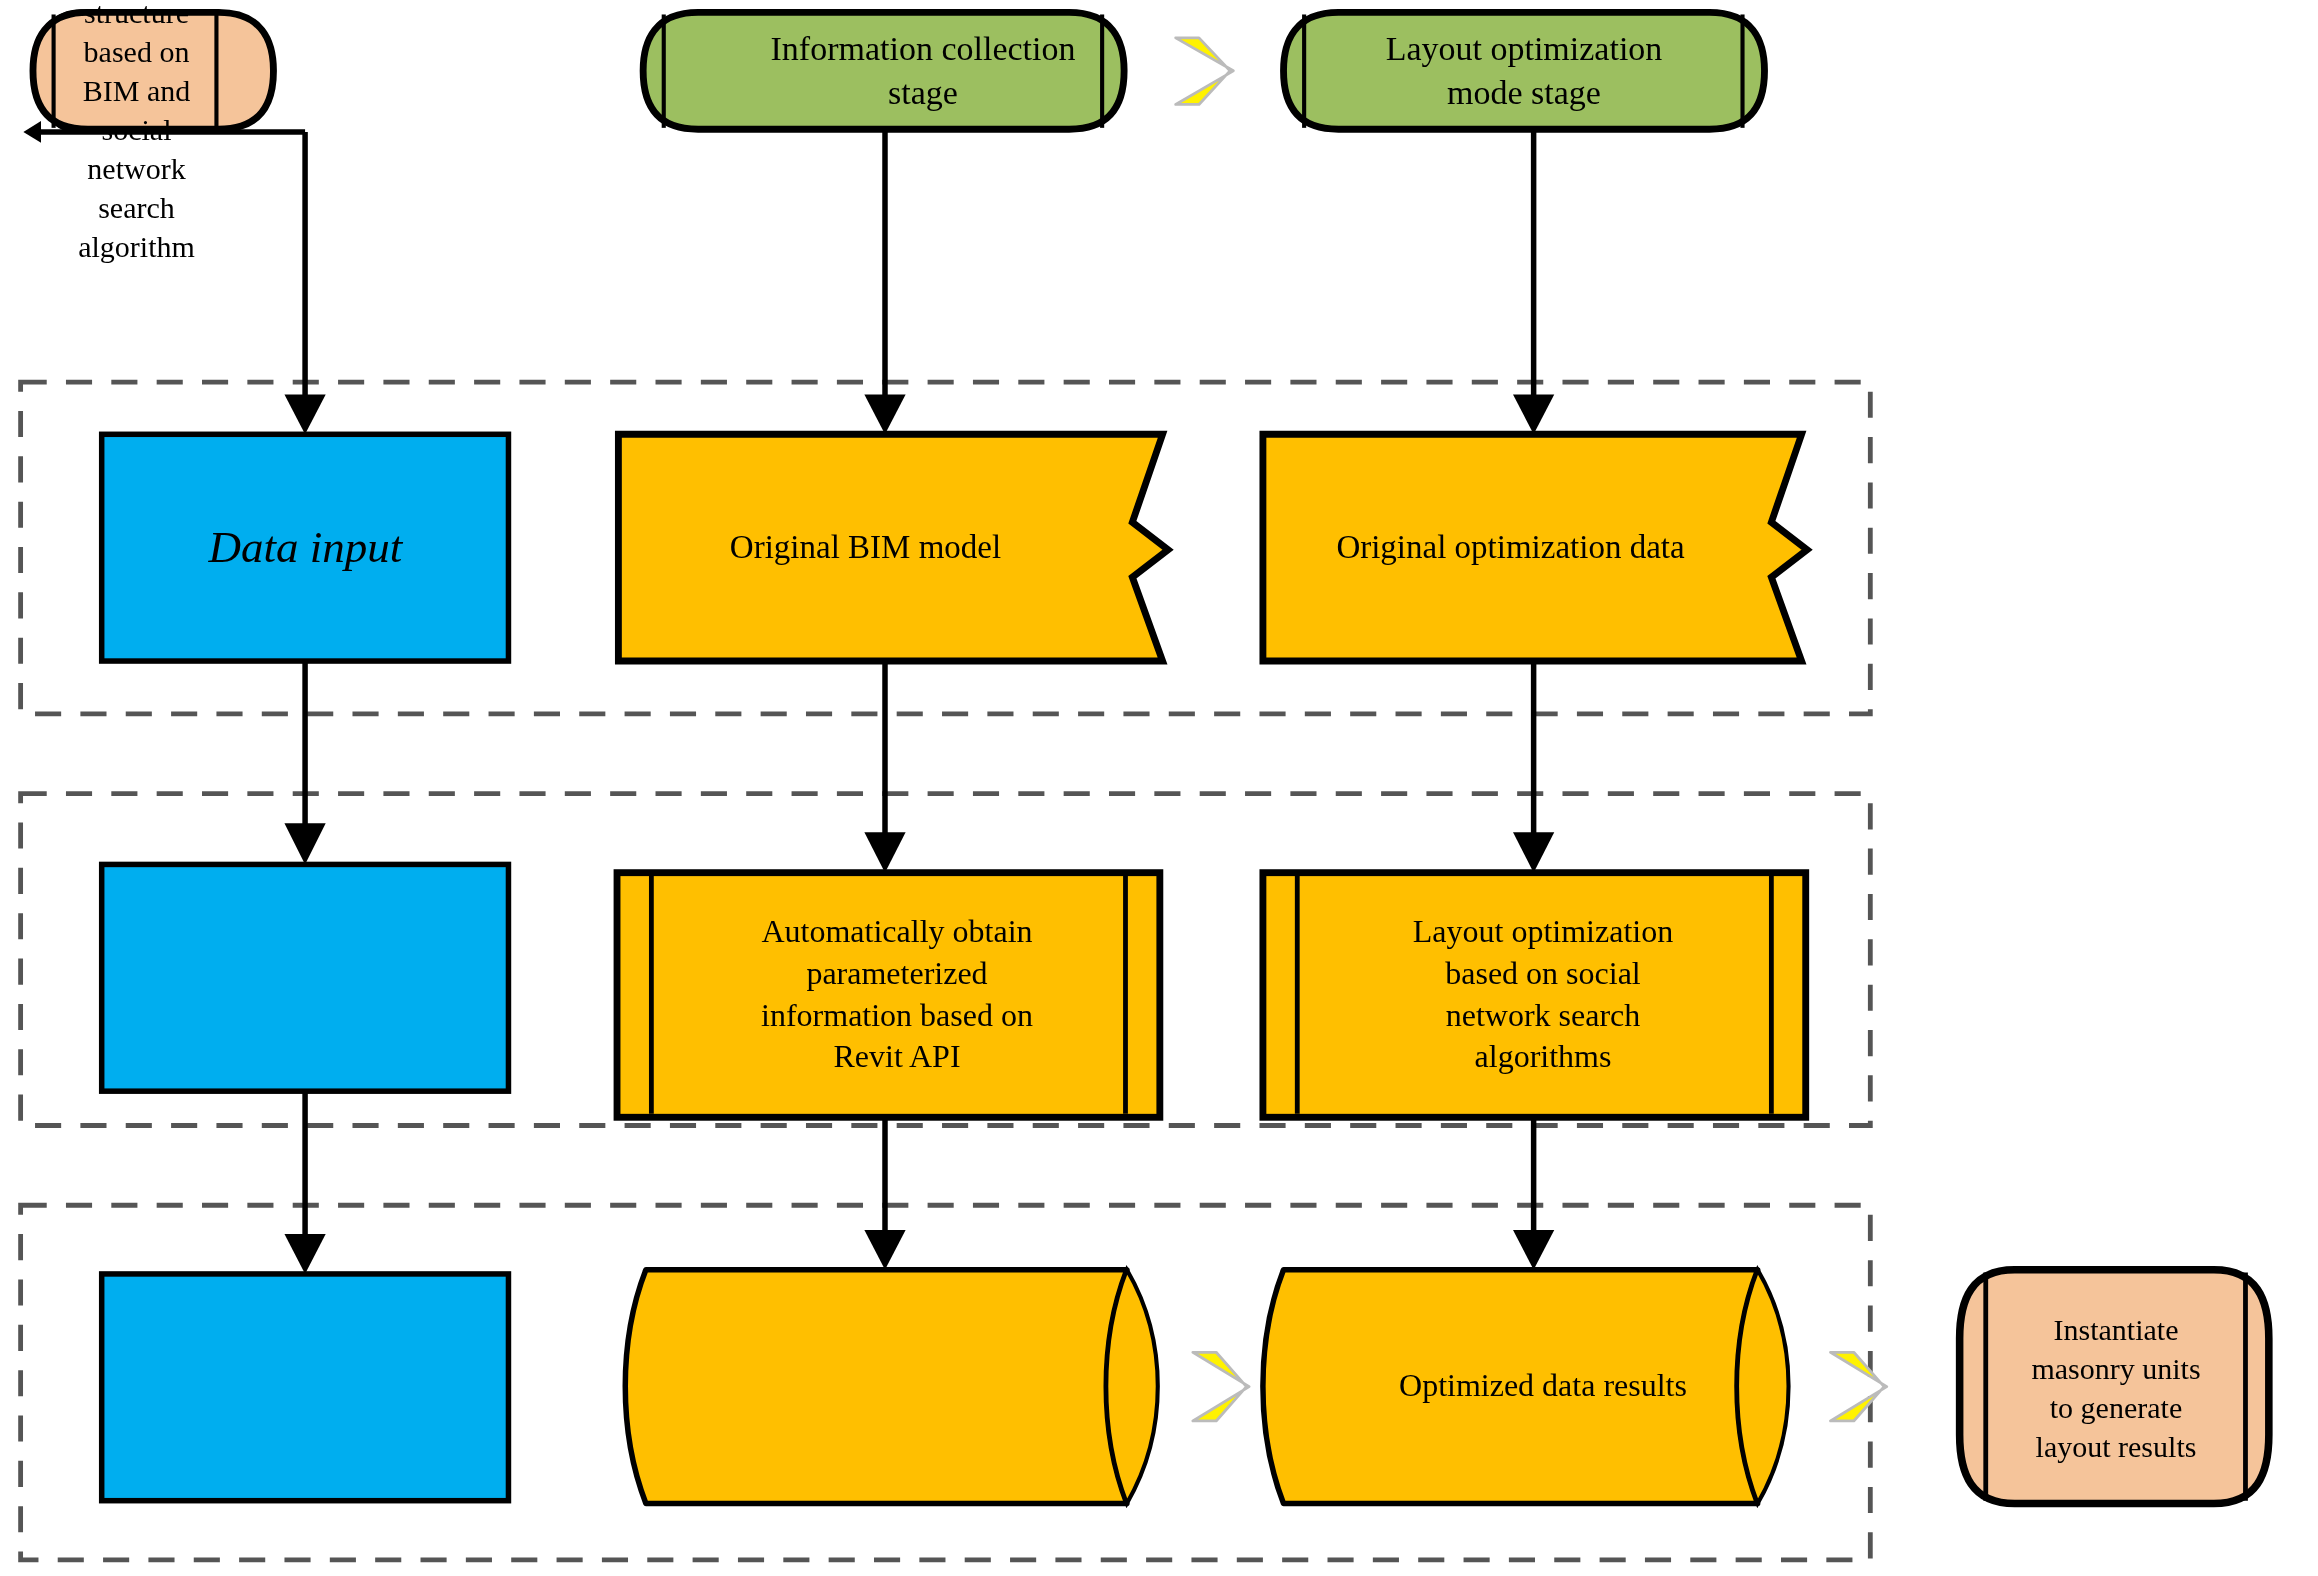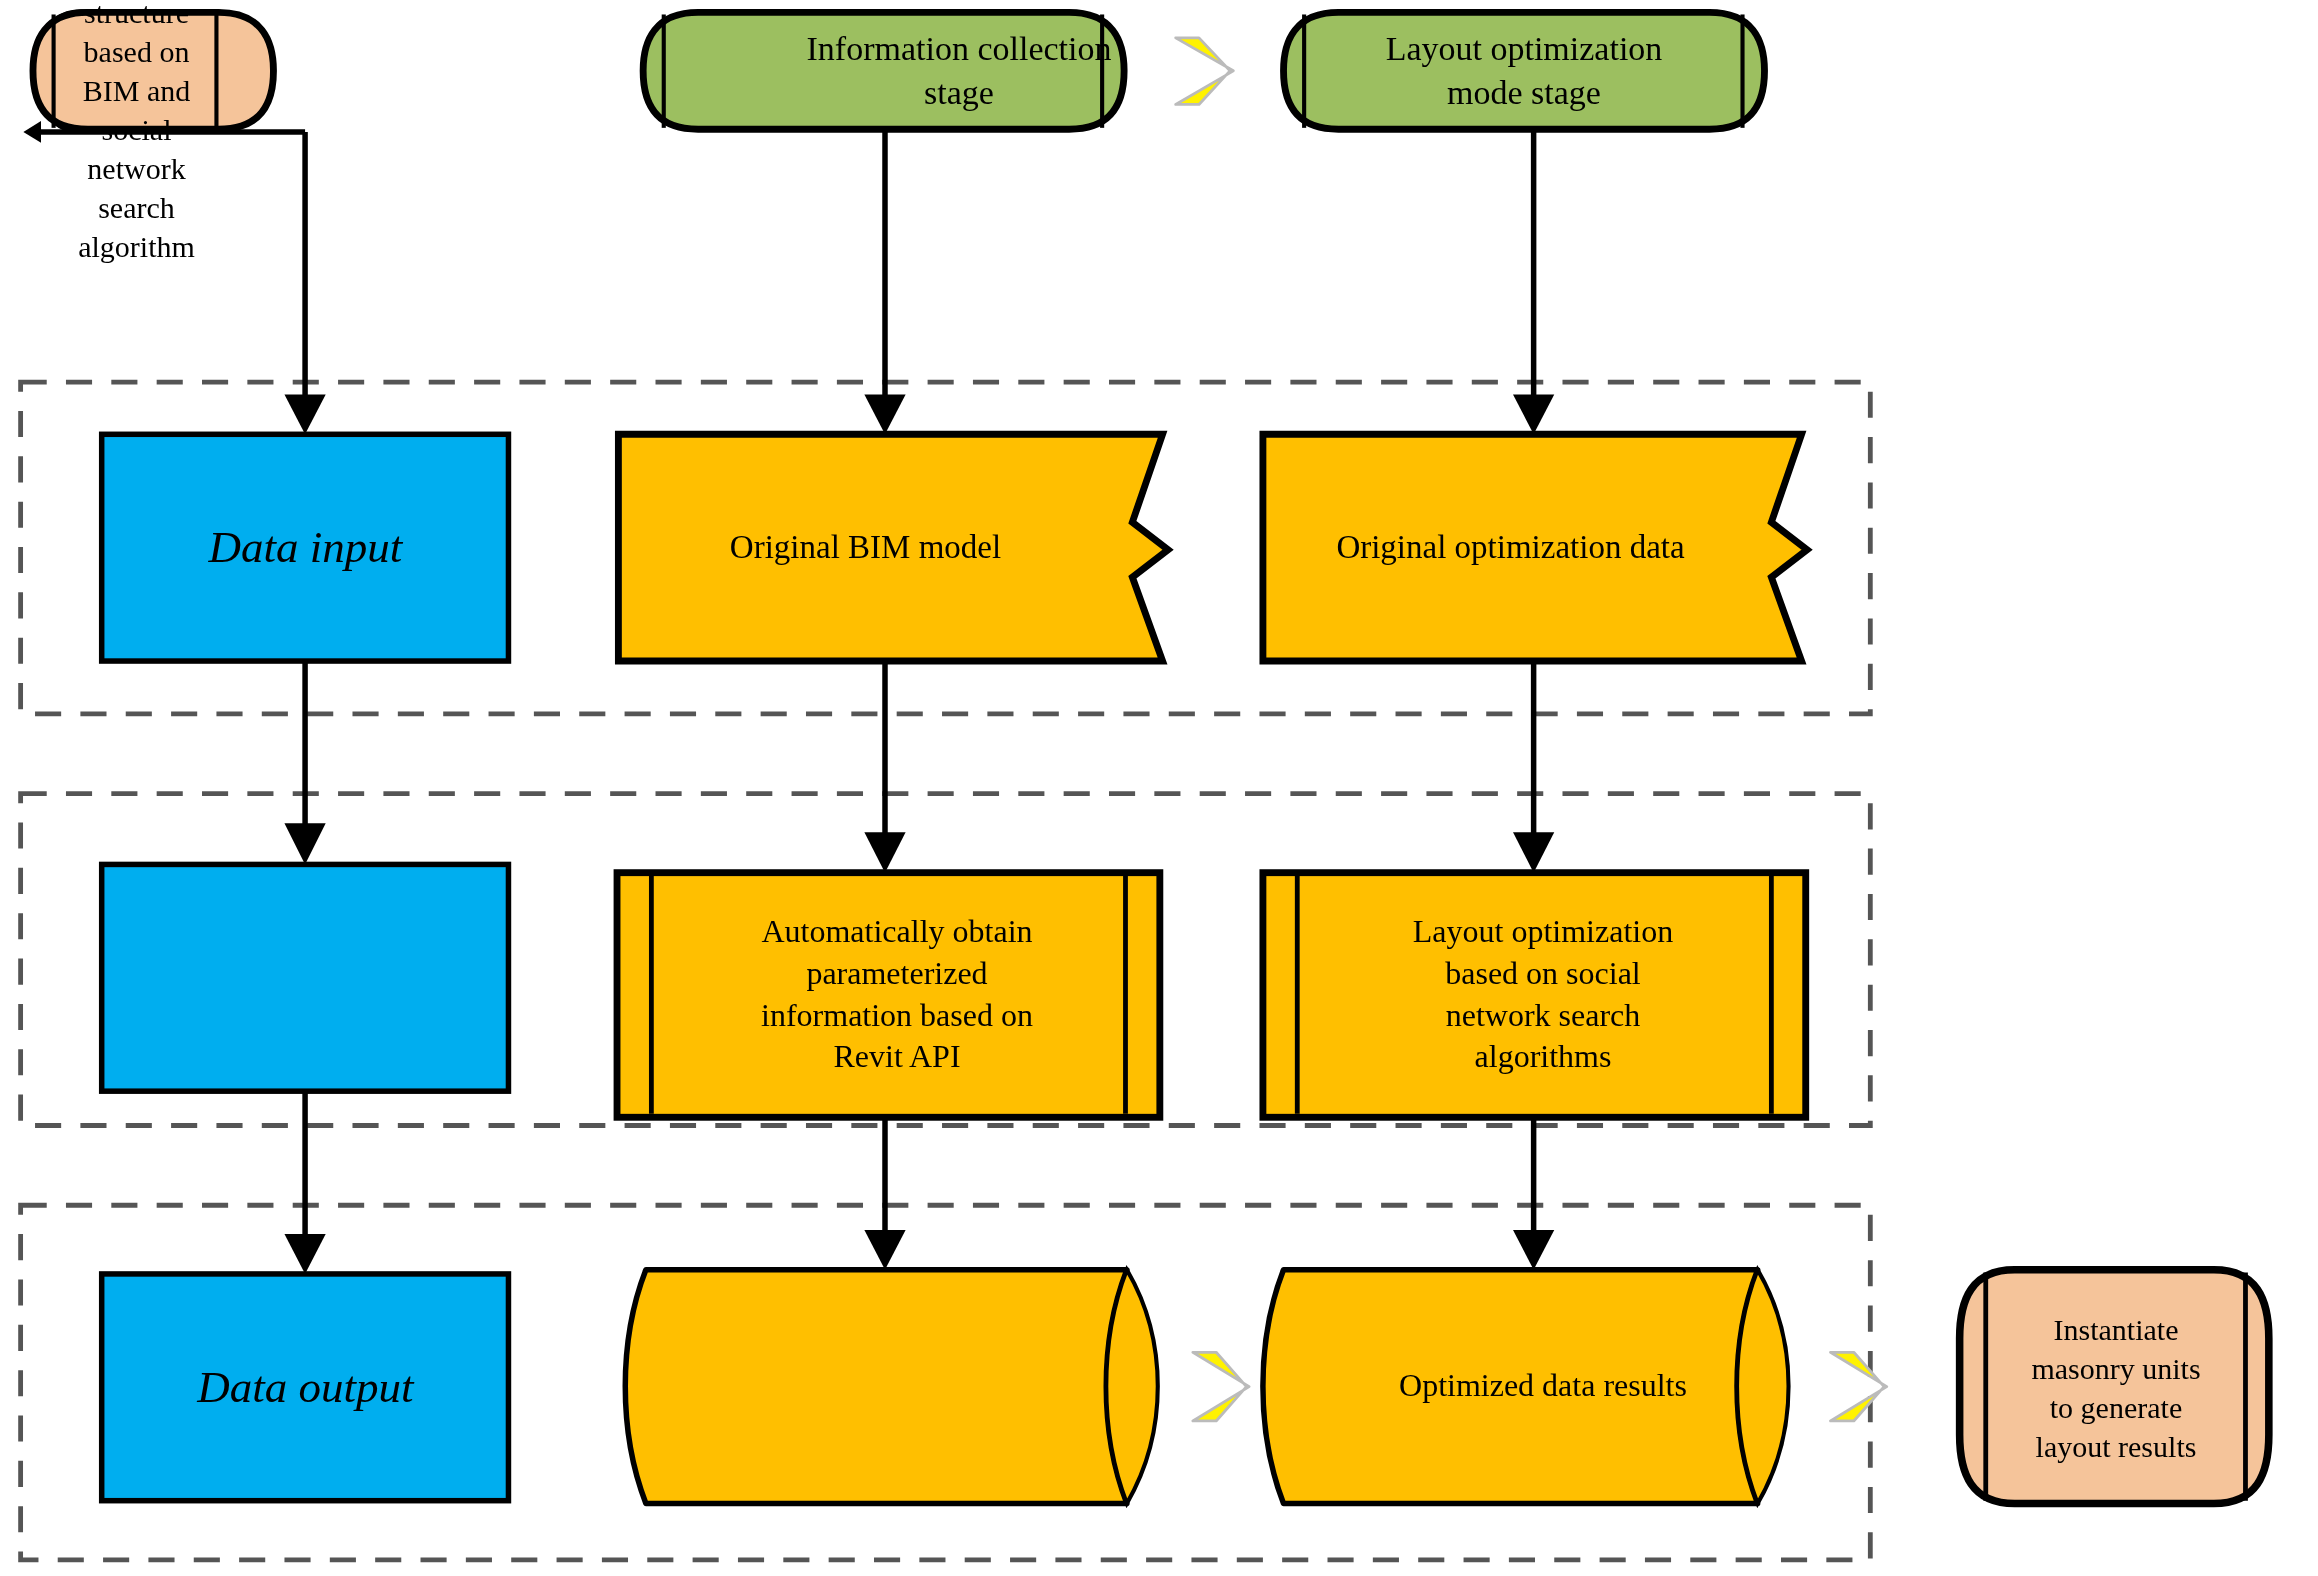--- a/index.html
+++ b/index.html
@@ -222,21 +222,21 @@
     <path d="M 2232,1626 L 2232,1804" stroke="#000000" stroke-width="8" fill="none"></path>
     <path d="M 2202,1790 L 2262,1790 L 2232,1848 Z" fill="#000000"></path>
   </svg>
 
   <div class="node-label lbl-start" style="left:54px; top:12.4px; width:165px; height:118px;">Automatic layout of
 masonry structure
 based on BIM and
 social network search
 algorithm</div>
 
-  <div class="node-label lbl-stage" style="left:702px; top:12.4px; width:514px; height:118px;">Information collection
+  <div class="node-label lbl-stage" style="left:666px; top:12.4px; width:514px; height:118px;">Information collection
 stage</div>
 
   <div class="node-label lbl-stage" style="left:1307px; top:12.4px; width:434px; height:118px;">Layout optimization
 mode stage</div>
 
   <div class="node-label lbl-phase" style="left:102px; top:434px; width:407px; height:227px;">Data input</div>
 
   <div class="node-label lbl-flag" style="left:625px; top:434px; width:481px; height:227px;">Original BIM model</div>
 
   <div class="node-label lbl-flag" style="left:1270px; top:434px; width:481px; height:227px;font-family:Liberation Serif, serif;">Original optimization data</div>
@@ -245,21 +245,20 @@
   <div class="node-label lbl-proc" style="left:654px; top:872px; width:470px; height:245px;">Automatically obtain
 parameterized
 information based on
 Revit API</div>
 
   <div class="node-label lbl-proc" style="left:1300px; top:872px; width:470px; height:245px;">Layout optimization
 based on social
 network search
 algorithms</div>
 
-  <div class="node-label lbl-phase" style="left:102px; top:1274px; width:407px; height:227px;">Data output</div>
 
 
   <div class="node-label lbl-store" style="left:1313px; top:1276px; width:460px; height:220px;">Optimized data results</div>
 
   <div class="node-label lbl-end" style="left:1988px; top:1274px; width:256px; height:227px;text-align:center;">Instantiate
 masonry units
 to generate
 layout results</div>
 
 </div>

